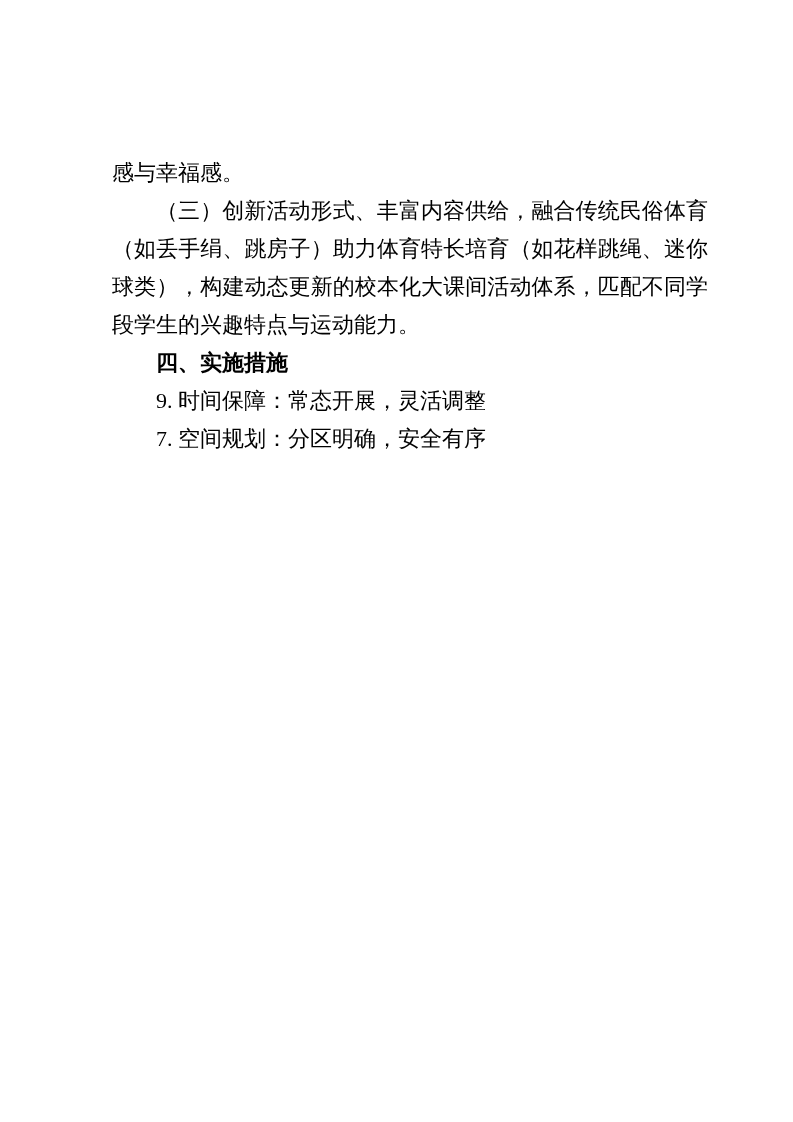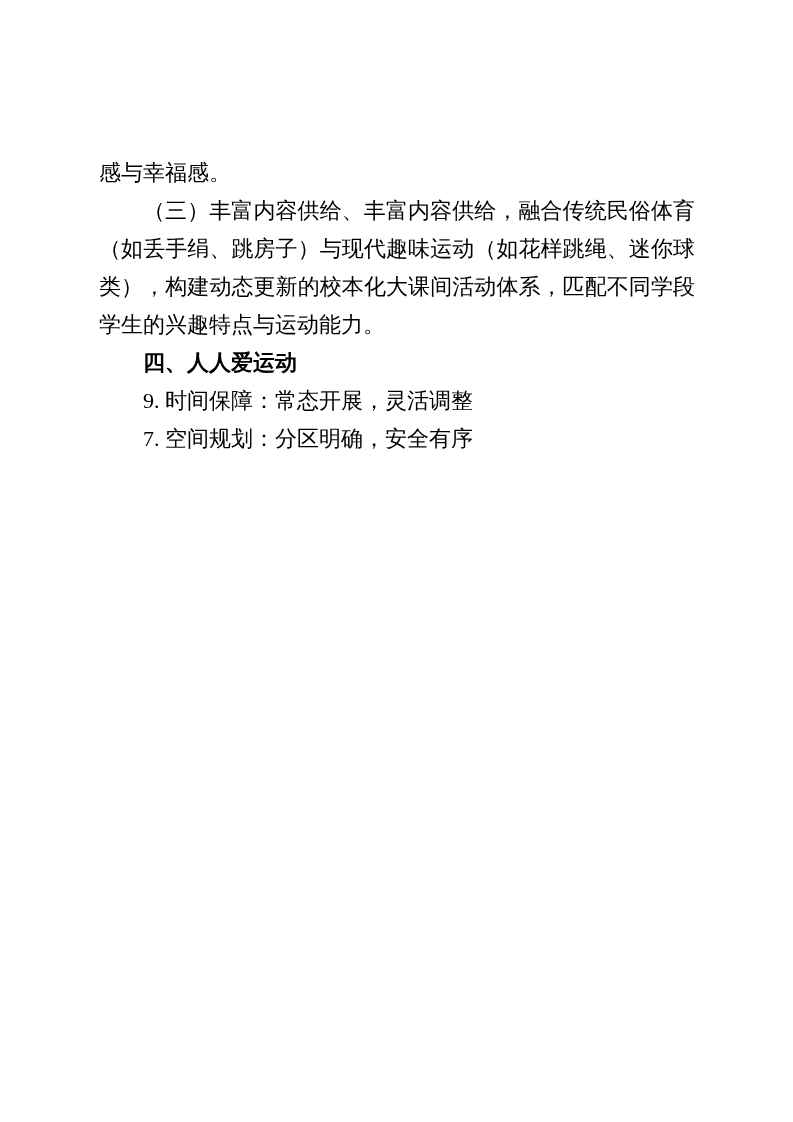--- a/index.html
+++ b/index.html
@@ -17,21 +17,21 @@
       position: absolute;
       left: 0;
       top: 0;
       width: 793px;
       height: 1122px;
       background: #ffffff;
       overflow: hidden;
     }
     .doc-body {
       position: absolute;
-      left: 99px;
+      left: 112px;
       top: 154px;
       width: 596px;
       color: #000000;
     }
     .doc-body p {
       margin: 0;
       padding: 0;
       font-size: 22px;
       line-height: 38px;
       text-align: justify;
@@ -45,18 +45,18 @@
     .doc-body p.heading {
       font-weight: bold;
     }
   </style>
 </head>
 <body>
 
 <div class="page">
   <div class="doc-body">
     <p>感与幸福感。</p>
-    <p class="indent">（三）丰富内容供给、丰富内容供给，融合传统民俗体育（如丢手绢、跳房子）与现代趣味运动（如花样跳绳、迷你球类），构建动态更新的校本化大课间活动体系，匹配不同学段学生的兴趣特点与运动能力。</p>
-    <p class="indent heading">四、人人爱运动</p>
+    <p class="indent">（三）创新活动形式、丰富内容供给，融合传统民俗体育（如丢手绢、跳房子）助力体育特长培育（如花样跳绳、迷你球类），构建动态更新的校本化大课间活动体系，匹配不同学段学生的兴趣特点与运动能力。</p>
+    <p class="indent heading">四、实施措施</p>
     <p class="indent">9. 时间保障：常态开展，灵活调整</p>
     <p class="indent">7. 空间规划：分区明确，安全有序</p>
   </div>
 </div>
 
 </body></html>

